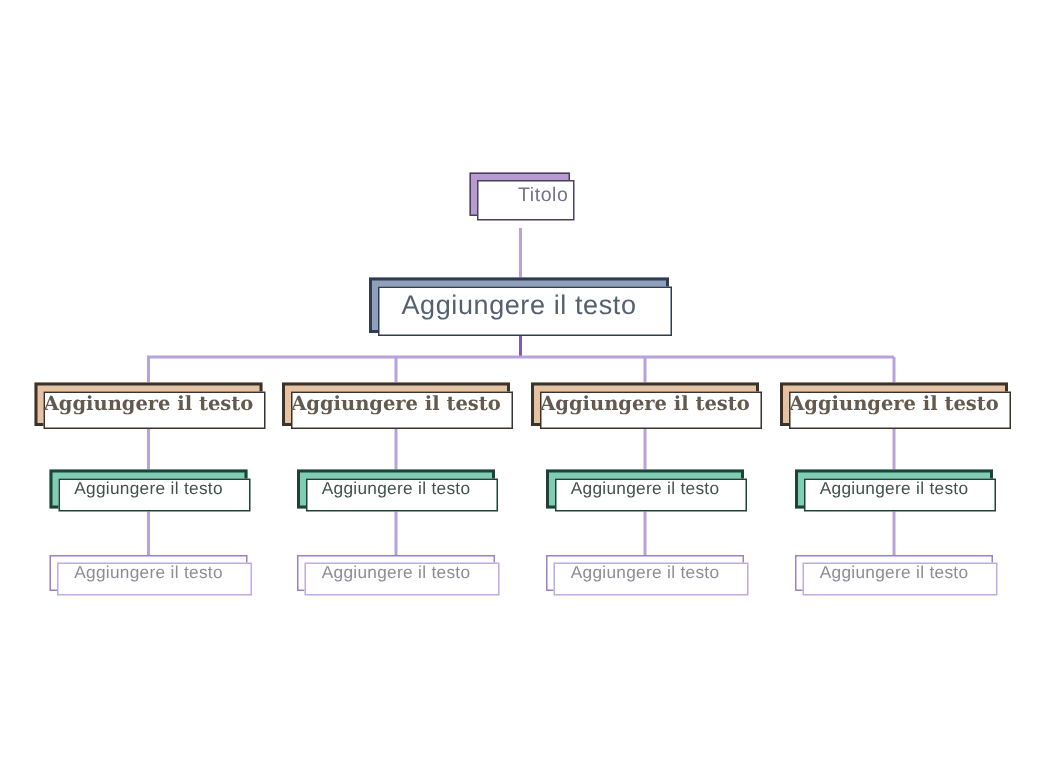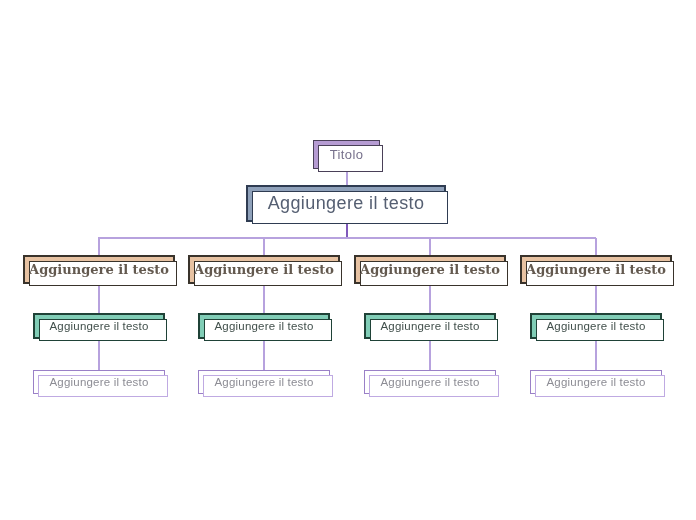--- a/index.html
+++ b/index.html
@@ -108,21 +108,21 @@
   <div class="conn v" style="left:98px;  top:284px; height:29px;"></div>
   <div class="conn v" style="left:263px; top:284px; height:29px;"></div>
   <div class="conn v" style="left:429px; top:284px; height:29px;"></div>
   <div class="conn v" style="left:595px; top:284px; height:29px;"></div>
 
   <div class="conn v" style="left:98px;  top:339px; height:31px;"></div>
   <div class="conn v" style="left:263px; top:339px; height:31px;"></div>
   <div class="conn v" style="left:429px; top:339px; height:31px;"></div>
   <div class="conn v" style="left:595px; top:339px; height:31px;"></div>
 
-  <div class="node n-title" style="left:313px; top:140px; width:67px; height:29px;">
+  <div class="node n-title" style="left:313px; top:115px; width:67px; height:29px;justify-content:flex-end;">
     <span>Titolo</span>
   </div>
 
   <div class="node n-root" style="left:246px; top:185px; width:200px; height:37px;">
     <span>Aggiungere il testo</span>
   </div>
 
   <div class="node n-branch" style="left:23px;  top:255px; width:152px; height:29px;">
     <span>Aggiungere il testo</span>
   </div>

